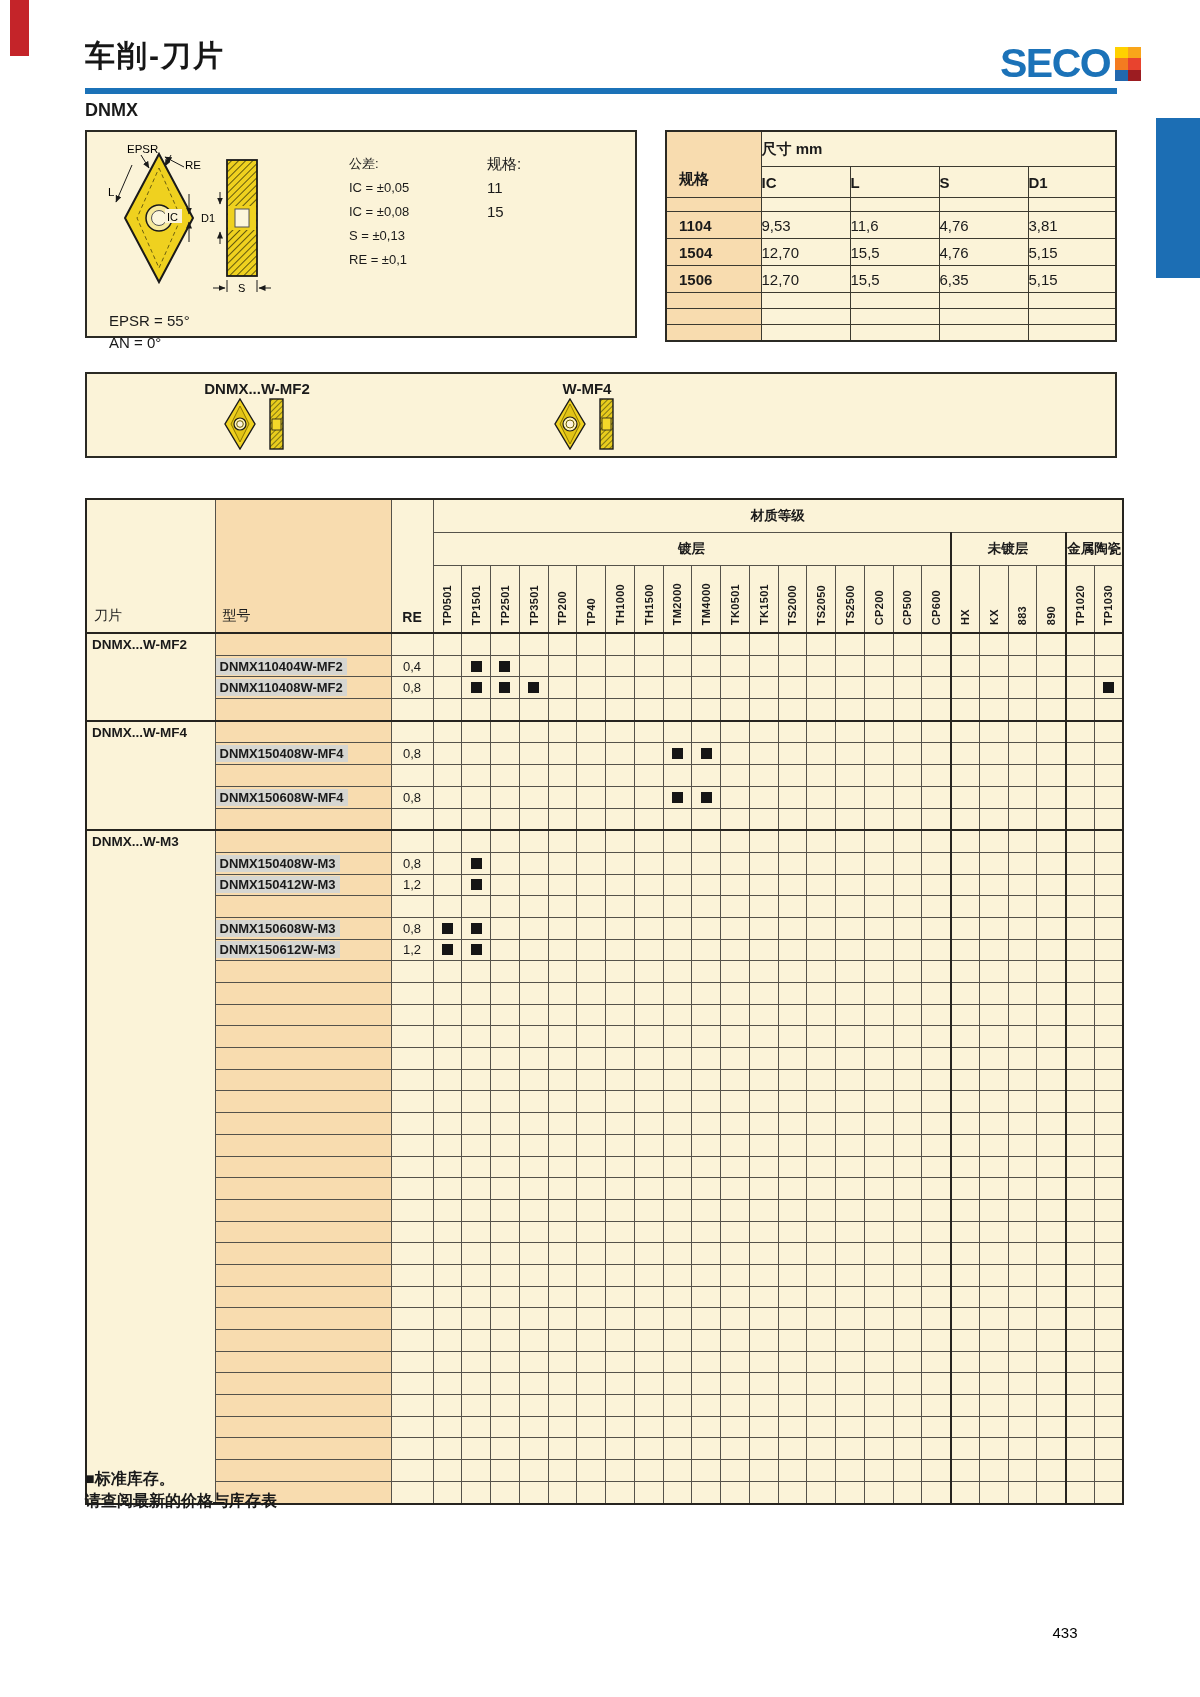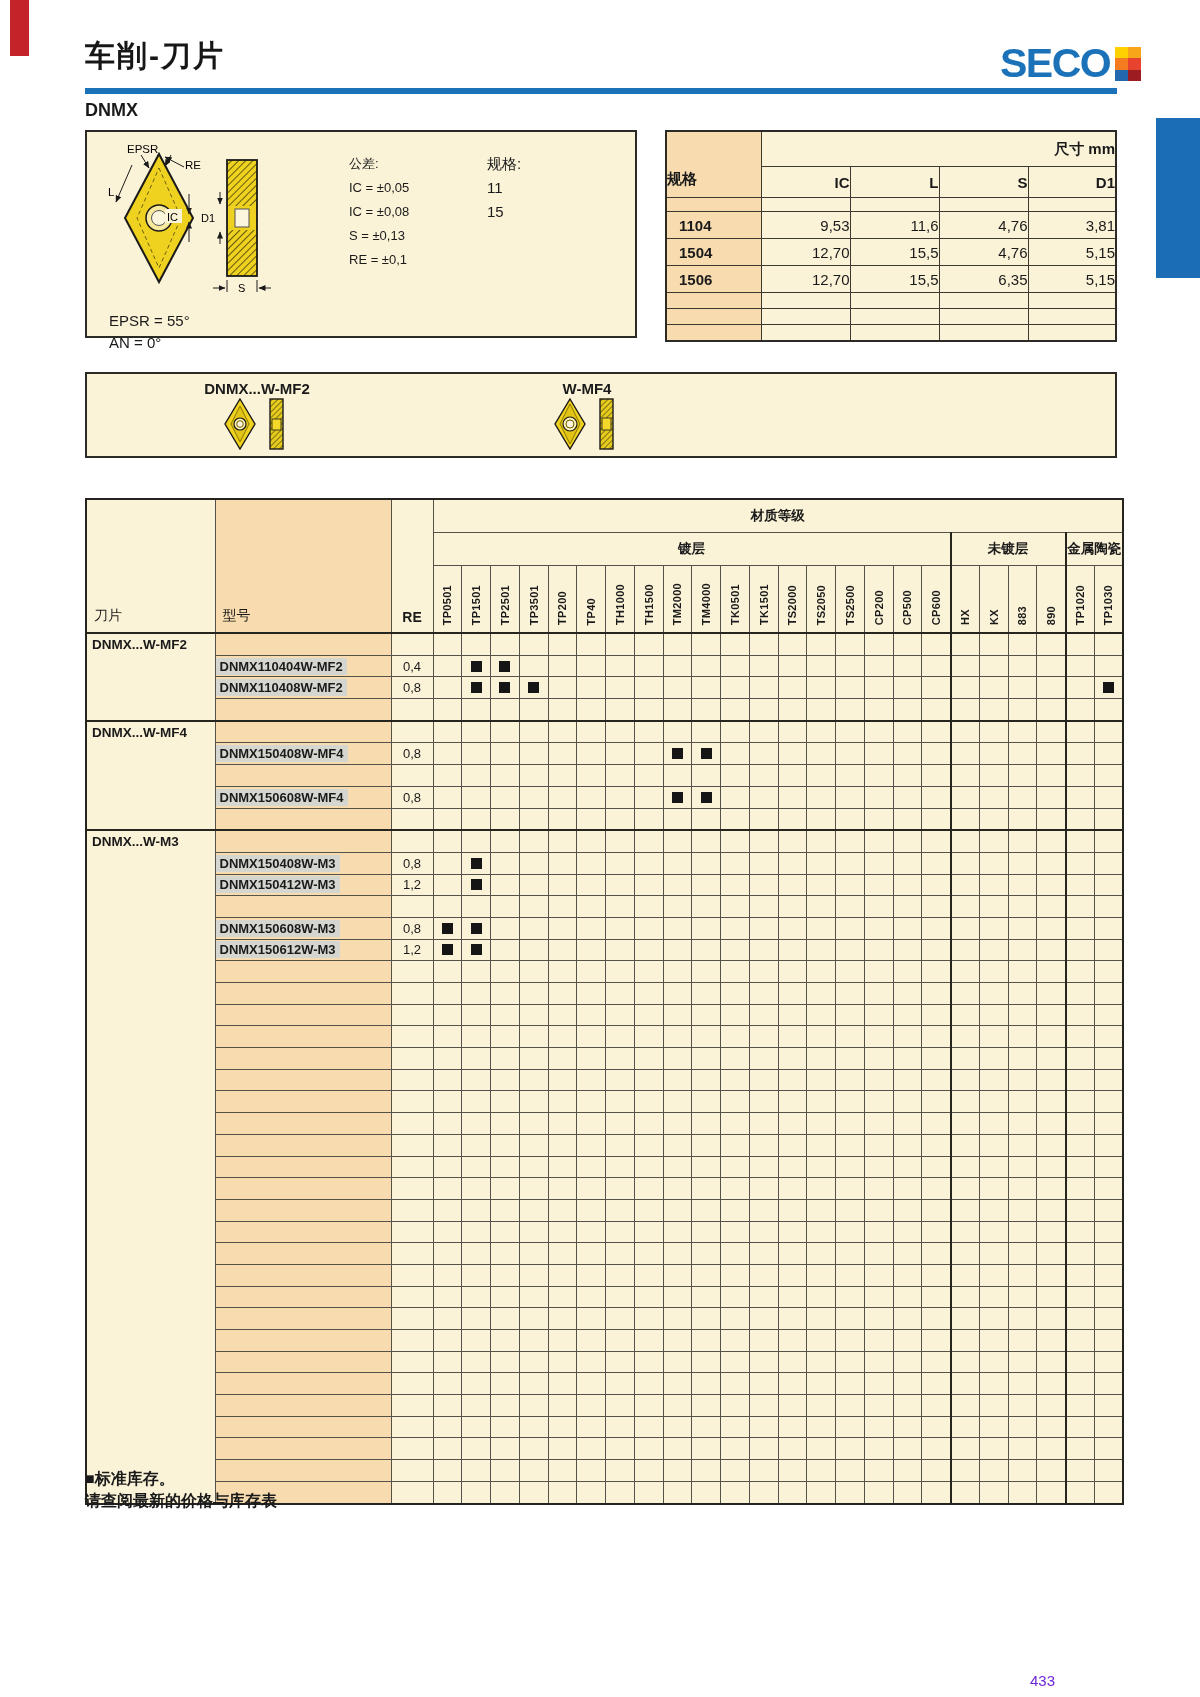--- a/index.html
+++ b/index.html
@@ -23,23 +23,23 @@
   .spec-box { position:absolute; left:85px; top:130px; width:548px; height:204px;
               background:#FBF3D8; border:2px solid #2b2a24; }
   .diagram  { position:absolute; left:14px; top:10px; }
   .tol    { position:absolute; left:262px; top:20px; font-size:13px; line-height:24px; }
   .sizes  { position:absolute; left:400px; top:20px; font-size:15px; line-height:24px; }
   .angles { position:absolute; left:22px; top:154px; font-size:15px; line-height:22px;margin-top:24px; }
 
   
   .dims { position:absolute; left:665px; top:130px; border-collapse:collapse; table-layout:fixed;
           background:#FBF3D8; border:2px solid #2b2a24; }
-  .dims td { border:1px solid #3c3a30; font-size:15px; text-align:right; padding:0; }
+  .dims td { border:1px solid #3c3a30; font-size:15px; text-align:left; padding:0; }
   .dims .peach { background:#F8DCAF; }
-  .dims .specH { text-align:left; vertical-align:bottom; padding:0 0 8px 0; font-weight:bold; }
+  .dims .specH { text-align:left; vertical-align:bottom; padding:0 0 8px 12px; font-weight:bold; }
   .dims .spanH { font-weight:bold; height:34px; }
   .dims .colH  { font-weight:bold; height:30px; }
   .dims .spec  { text-align:left; padding-left:12px; font-weight:bold; }
   .dims tr.des td { height:13px; }
   .dims tr.drow td { height:26px; }
   .dims tr.dem td { height:15px; }
 
   
   .gallery { position:absolute; left:85px; top:372px; width:1028px; height:82px;
              background:#FBF3D8; border:2px solid #2b2a24; }
@@ -63,21 +63,21 @@
   .vlab { writing-mode:vertical-rl; transform:rotate(180deg); display:inline-block;
           font-weight:bold; font-size:11px; letter-spacing:0.3px; padding:4px 0 5px; white-space:nowrap; }
   .gt td.c-insert { border-top:0; border-bottom:0; padding-left:5px; font-weight:bold; font-size:13.5px; }
   .gt tr.gdiv td { border-top:2px solid #26241f;margin-top:33px; }
   .gt td.thickL  { border-left:2px solid #26241f; }
   .gt td.c-re { text-align:center; }
   .model-hl { background:#D6D6D1; font-weight:bold; font-size:13px; padding:0 4px; line-height:17px; display:inline-block; }
   .sq { display:block; width:11px; height:11px; background:#151515; margin:0 auto; }
 
   .footer { position:absolute; left:85px; top:1468px; font-size:16px; font-weight:bold; line-height:22px; }
-  .pageno { position:absolute; left:1030px; top:1624px; width:70px; text-align:left; font-size:15px; color:#6d28d9;margin-top:48px; }
+  .pageno { position:absolute; left:1030px; top:1624px; width:70px; text-align:center; font-size:15px; color:#000000; }
 </style>
 </head>
 <body>
 
 <div class="page">
 
   <div class="red-tab"></div>
 
   <div class="title">车削-刀片</div>
 

